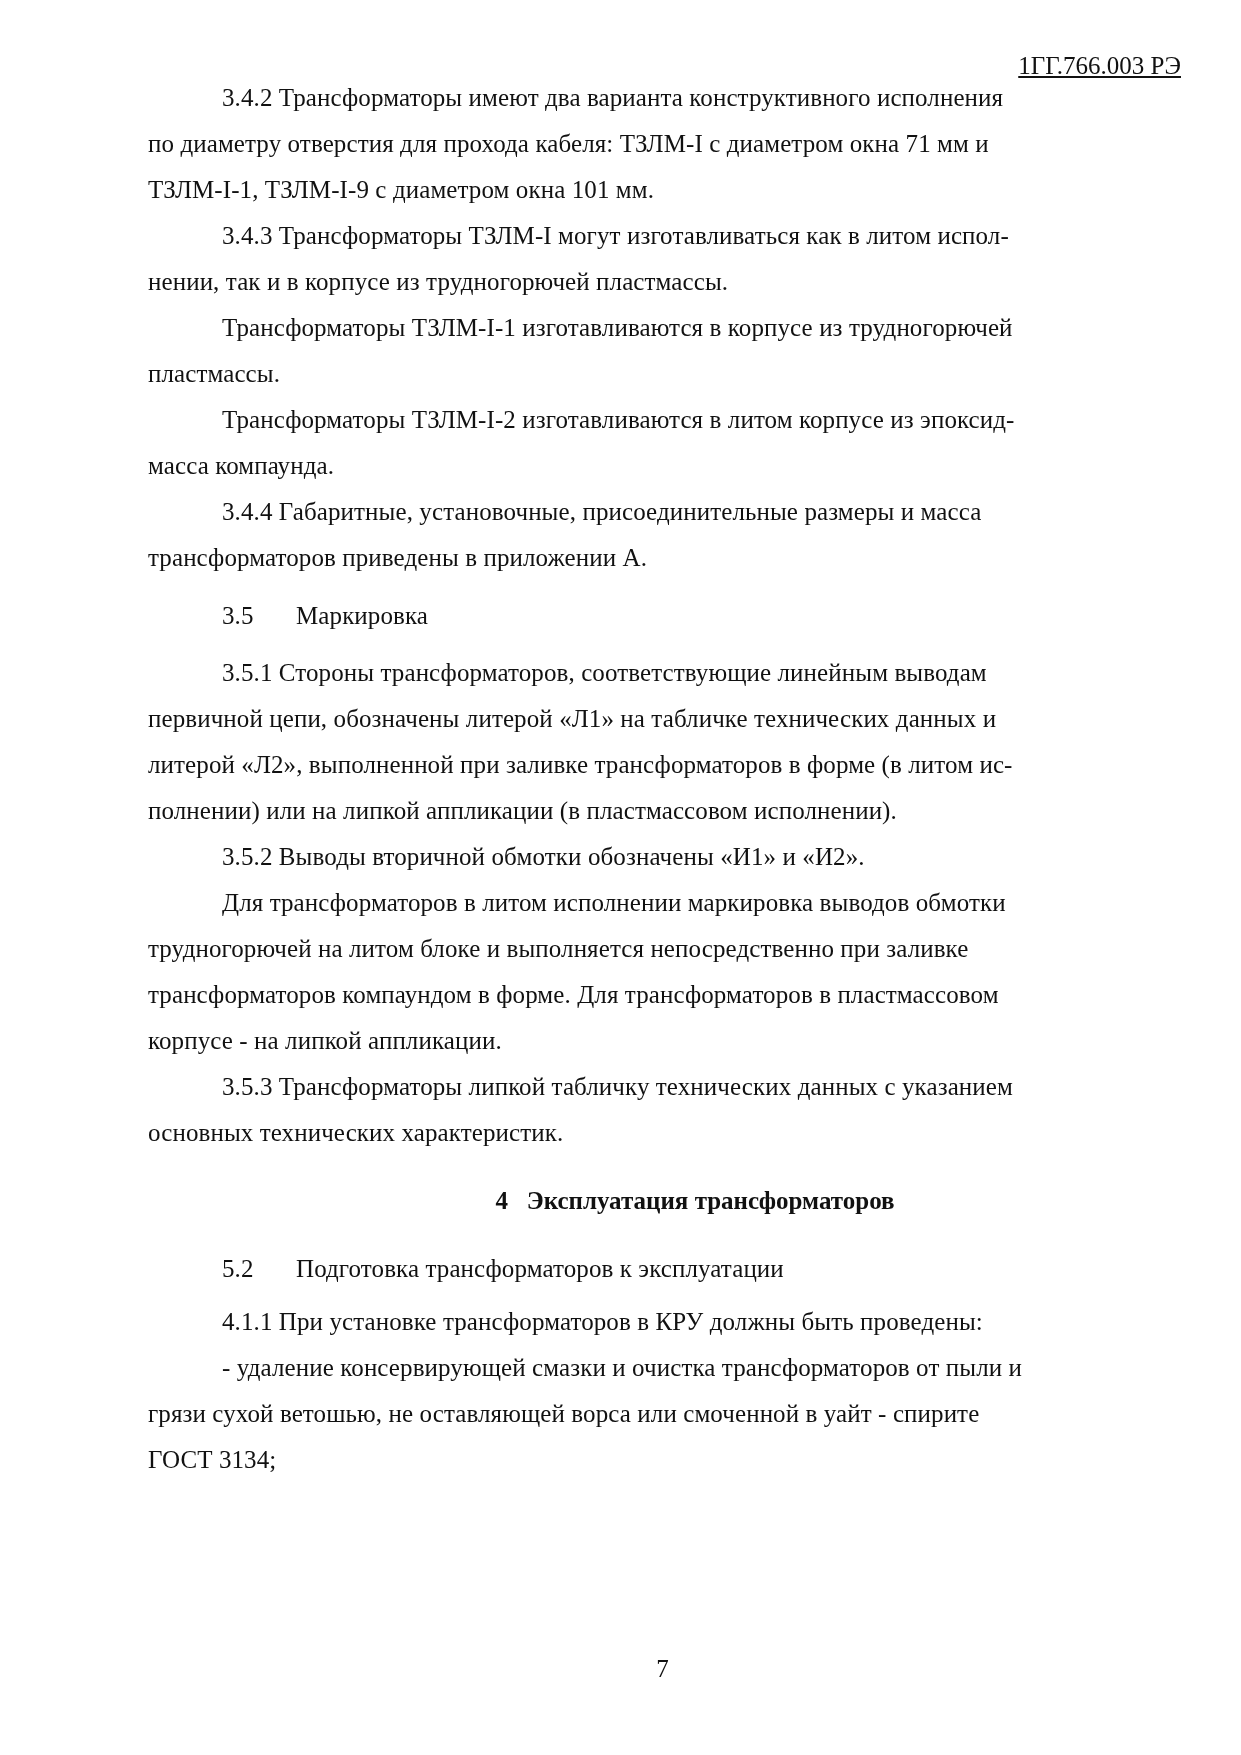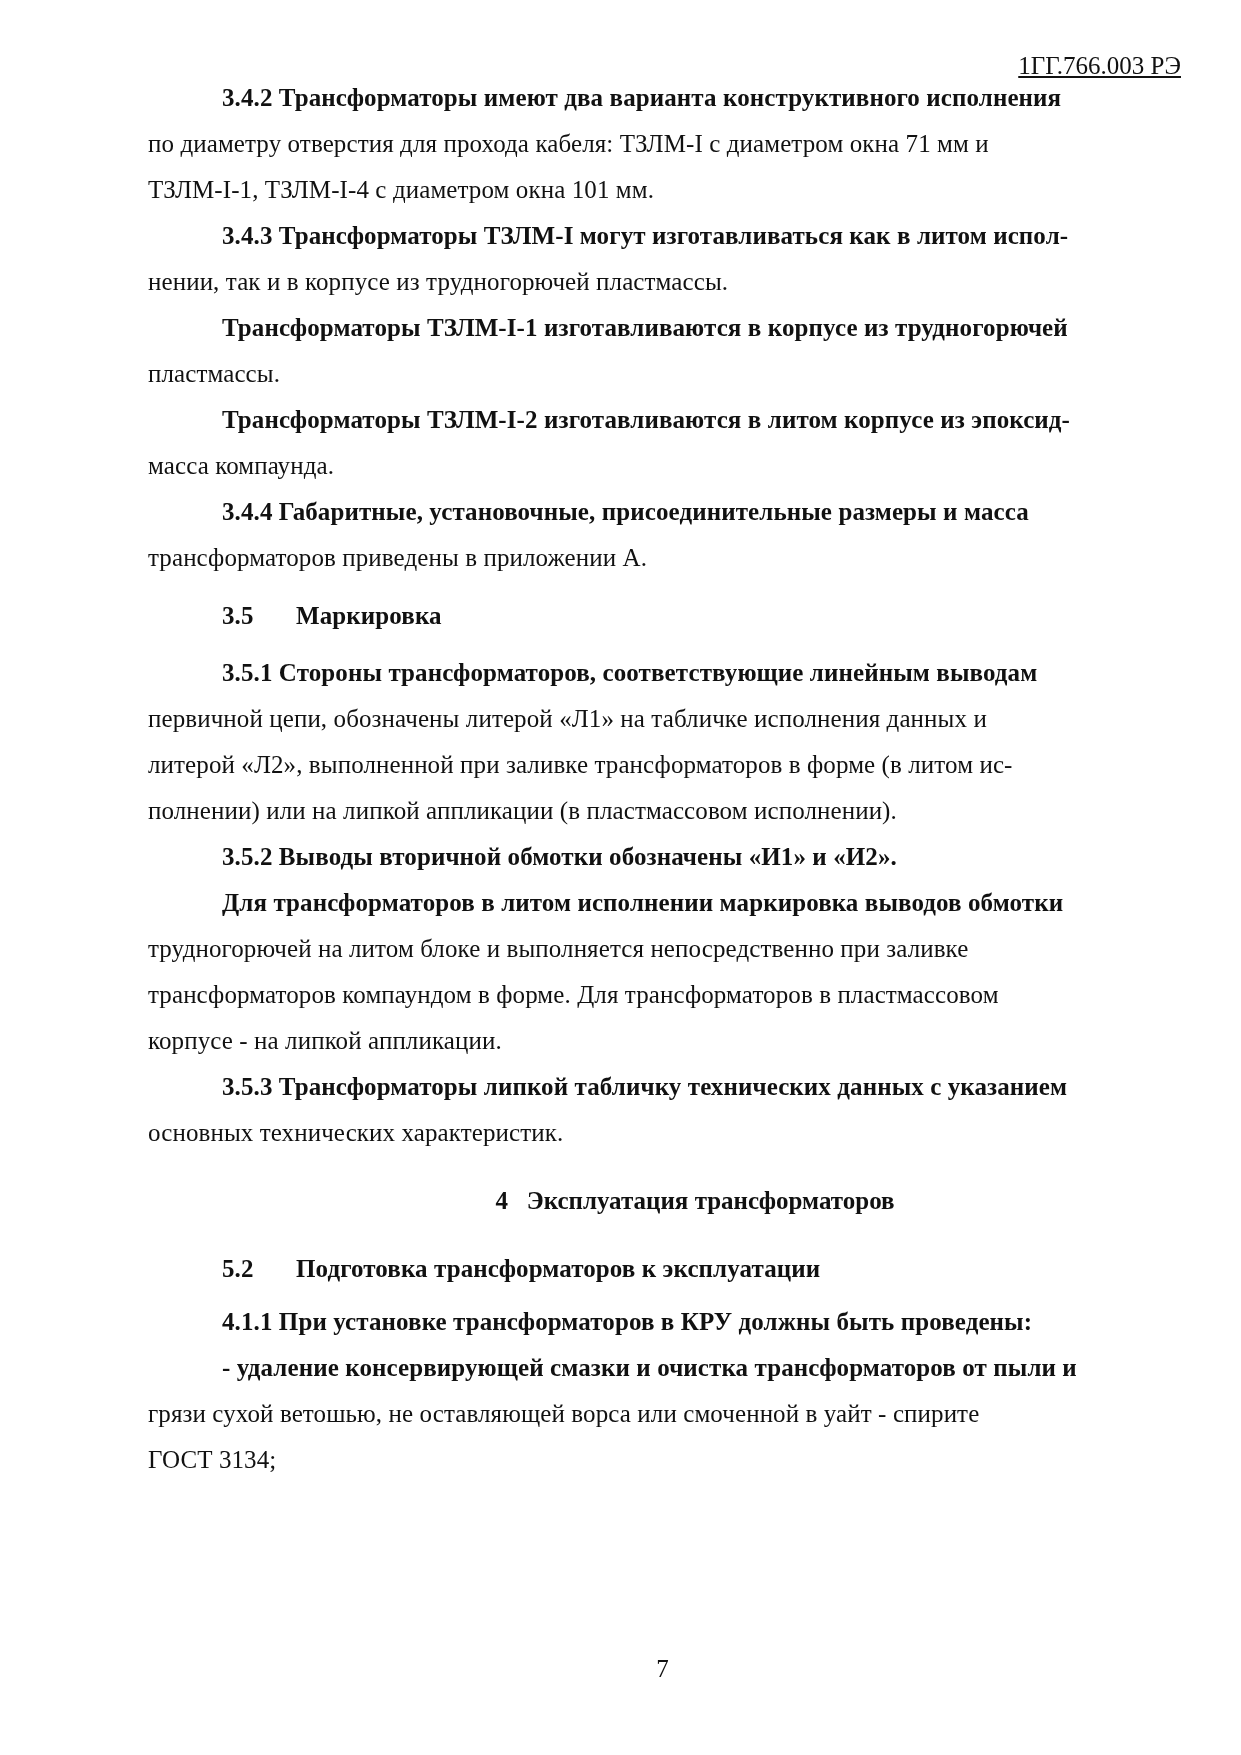--- a/index.html
+++ b/index.html
@@ -1,47 +1,47 @@
 <!DOCTYPE html>
 <html><head>
 <meta charset="utf-8">
 <style>
   html, body { margin: 0; padding: 0; background: #ffffff; }
   body { width: 1241px; height: 1755px; position: relative; overflow: hidden;
          font-family: "Liberation Serif", "DejaVu Serif", serif; color: #111; }
   .doc-code { position: absolute; top: 52px; right: 60px; font-size: 25px; text-decoration: underline; }
   .line { position: absolute; left: 148px; font-size: 25px; white-space: nowrap; letter-spacing: 0.1px; }
-  .ind { left: 222px; font-weight: bold; }
+  .ind { left: 222px; }
   .num { display: inline-block; width: 74px; }
   .heading { position: absolute; left: 0; width: 1390px; text-align: center; font-size: 25px; font-weight: bold; }
   .page-num { position: absolute; top: 1655px; left: 0; width: 1325px; text-align: center; font-size: 25px; }
 </style>
 </head>
 <body>
 
 <div class="doc-code">1ГГ.766.003 РЭ</div>
 
 <div class="line ind" style="top:84px">3.4.2  Трансформаторы имеют два варианта конструктивного исполнения</div>
 <div class="line" style="top:130px">по диаметру отверстия для прохода кабеля: ТЗЛМ-I с диаметром окна 71 мм и</div>
-<div class="line" style="top:176px">ТЗЛМ-I-1, ТЗЛМ-I-4 с диаметром окна 101 мм.</div>
+<div class="line" style="top:176px">ТЗЛМ-I-1, ТЗЛМ-I-9 с диаметром окна 101 мм.</div>
 <div class="line ind" style="top:222px">3.4.3  Трансформаторы ТЗЛМ-I могут изготавливаться как в литом испол-</div>
 <div class="line" style="top:268px">нении, так и в корпусе из трудногорючей пластмассы.</div>
 <div class="line ind" style="top:314px">Трансформаторы ТЗЛМ-I-1 изготавливаются в корпусе из трудногорючей</div>
 <div class="line" style="top:360px">пластмассы.</div>
 <div class="line ind" style="top:406px">Трансформаторы ТЗЛМ-I-2 изготавливаются в литом корпусе из эпоксид-</div>
 <div class="line" style="top:452px">масса компаунда.</div>
 <div class="line ind" style="top:498px">3.4.4  Габаритные, установочные, присоединительные размеры и масса</div>
 <div class="line" style="top:544px">трансформаторов приведены в приложении А.</div>
 
 <div class="line ind" style="top:602px">
   <span class="num">3.5</span><span>Маркировка</span>
 </div>
 
 <div class="line ind" style="top:659px">3.5.1  Стороны трансформаторов, соответствующие линейным выводам</div>
-<div class="line" style="top:705px">первичной цепи, обозначены литерой «Л1» на табличке исполнения данных и</div>
+<div class="line" style="top:705px">первичной цепи, обозначены литерой «Л1» на табличке технических данных и</div>
 <div class="line" style="top:751px">литерой «Л2», выполненной при заливке трансформаторов в форме (в литом ис-</div>
 <div class="line" style="top:797px">полнении) или на липкой аппликации (в пластмассовом исполнении).</div>
 <div class="line ind" style="top:843px">3.5.2  Выводы вторичной обмотки обозначены «И1» и «И2».</div>
 <div class="line ind" style="top:889px">Для трансформаторов в литом исполнении маркировка выводов обмотки</div>
 <div class="line" style="top:935px">трудногорючей на литом блоке и выполняется непосредственно при заливке</div>
 <div class="line" style="top:981px">трансформаторов компаундом в форме. Для трансформаторов в пластмассовом</div>
 <div class="line" style="top:1027px">корпусе - на липкой аппликации.</div>
 <div class="line ind" style="top:1073px">3.5.3  Трансформаторы липкой табличку технических данных с указанием</div>
 <div class="line" style="top:1119px">основных технических характеристик.</div>
 

